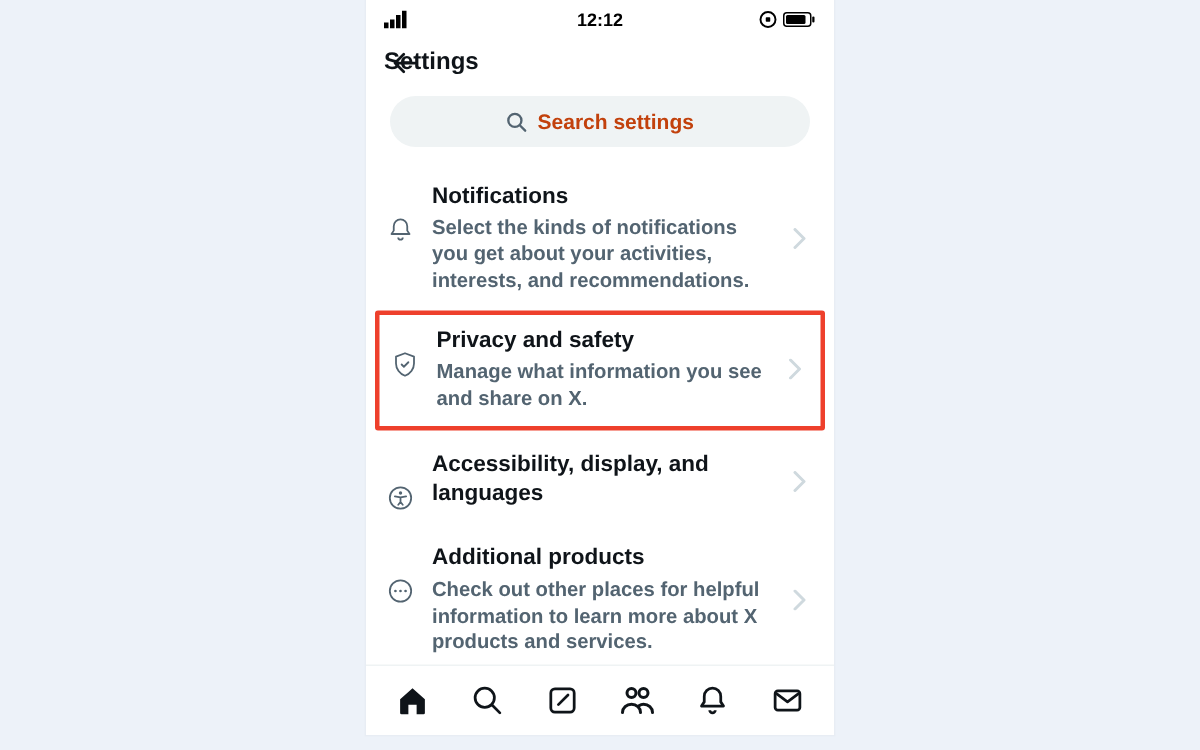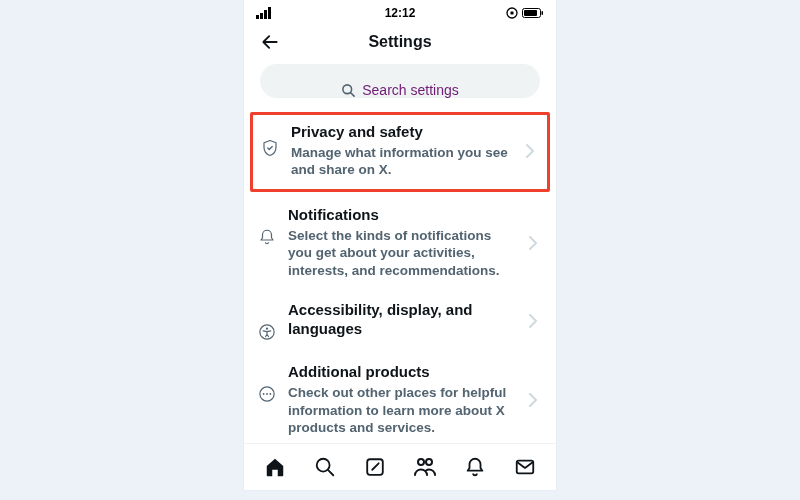--- a/index.html
+++ b/index.html
@@ -47,42 +47,41 @@
   .back-btn {
     width: 28px;
     height: 28px;
     display: flex;
     align-items: center;
     justify-content: center;
     color: #000;
   }
   .header-title {
     position: absolute;
-    left: 0;
+    left: 12px;
     right: 0;
-    text-align: center;
     font-size: 16px;
     font-weight: 800;
     color: #0f1419;
     pointer-events: none;
   }
   .search-wrap {
     padding: 4px 16px 10px 16px;
   }
   .search-box {
     height: 34px;
     background: #eff3f4;
     border-radius: 18px;
     display: flex;
-    align-items: flex-end;
+    align-items: center;
     justify-content: center;
     gap: 6px;
-    color: #701a75;
+    color: #c2410c;
     font-size: 14px;
-    font-weight: 400;
+    font-weight: 700;
   }
   .list {
     flex: 1;
     overflow: hidden;
     padding: 4px 0 0 0;
   }
   .item {
     display: flex;
     align-items: flex-start;
     padding: 10px 12px 12px 12px;
@@ -193,48 +192,48 @@
       <svg width="15" height="15" viewBox="0 0 24 24">
         <circle cx="10" cy="10" r="7" fill="none" stroke="#536471" stroke-width="2.5"></circle>
         <line x1="15.5" y1="15.5" x2="21" y2="21" stroke="#536471" stroke-width="2.5" stroke-linecap="round"></line>
       </svg>
       <span>Search settings</span>
     </div>
   </div>
 
   <div class="list">
 
+    <div class="item">
+      <div class="item-icon" style="margin-top:22px;">
+        <svg width="18" height="18" viewBox="0 0 24 24">
+          <path d="M12 3a6 6 0 0 0-6 6v4l-2 3h16l-2-3V9a6 6 0 0 0-6-6z" fill="none" stroke="#536471" stroke-width="1.6" stroke-linejoin="round"></path>
+          <path d="M10 19a2 2 0 0 0 4 0" fill="none" stroke="#536471" stroke-width="1.6"></path>
+        </svg>
+      </div>
+      <div class="item-body">
+        <div class="item-title">Notifications</div>
+        <div class="item-desc clamp3">Select the kinds of notifications you get about your activities, interests, and recommendations.</div>
+      </div>
+      <div class="item-chevron">
+        <svg width="10" height="14" viewBox="0 0 10 14">
+            <path d="M2 1l6 6-6 6" fill="none" stroke="#cfd9de" stroke-width="2" stroke-linecap="round" stroke-linejoin="round"></path>
+          </svg>
+      </div>
+    </div>
+
     <div class="item highlight">
       <div class="item-icon">
         <svg width="18" height="18" viewBox="0 0 24 24">
           <path d="M12 2l8 3v6c0 5-3.4 9.3-8 11-4.6-1.7-8-6-8-11V5l8-3z" fill="none" stroke="#536471" stroke-width="1.6" stroke-linejoin="round"></path>
           <path d="M9 12l2 2 4-4" fill="none" stroke="#536471" stroke-width="1.6" stroke-linecap="round" stroke-linejoin="round"></path>
         </svg>
       </div>
       <div class="item-body">
         <div class="item-title">Privacy and safety</div>
         <div class="item-desc clamp2">Manage what information you see and share on X.</div>
-      </div>
-      <div class="item-chevron">
-        <svg width="10" height="14" viewBox="0 0 10 14">
-            <path d="M2 1l6 6-6 6" fill="none" stroke="#cfd9de" stroke-width="2" stroke-linecap="round" stroke-linejoin="round"></path>
-          </svg>
-      </div>
-    </div>
-
-    <div class="item">
-      <div class="item-icon" style="margin-top:22px;">
-        <svg width="18" height="18" viewBox="0 0 24 24">
-          <path d="M12 3a6 6 0 0 0-6 6v4l-2 3h16l-2-3V9a6 6 0 0 0-6-6z" fill="none" stroke="#536471" stroke-width="1.6" stroke-linejoin="round"></path>
-          <path d="M10 19a2 2 0 0 0 4 0" fill="none" stroke="#536471" stroke-width="1.6"></path>
-        </svg>
-      </div>
-      <div class="item-body">
-        <div class="item-title">Notifications</div>
-        <div class="item-desc clamp3">Select the kinds of notifications you get about your activities, interests, and recommendations.</div>
       </div>
       <div class="item-chevron">
         <svg width="10" height="14" viewBox="0 0 10 14">
             <path d="M2 1l6 6-6 6" fill="none" stroke="#cfd9de" stroke-width="2" stroke-linecap="round" stroke-linejoin="round"></path>
           </svg>
       </div>
     </div>
 
     <div class="item">
       <div class="item-icon" style="margin-top:22px;">

